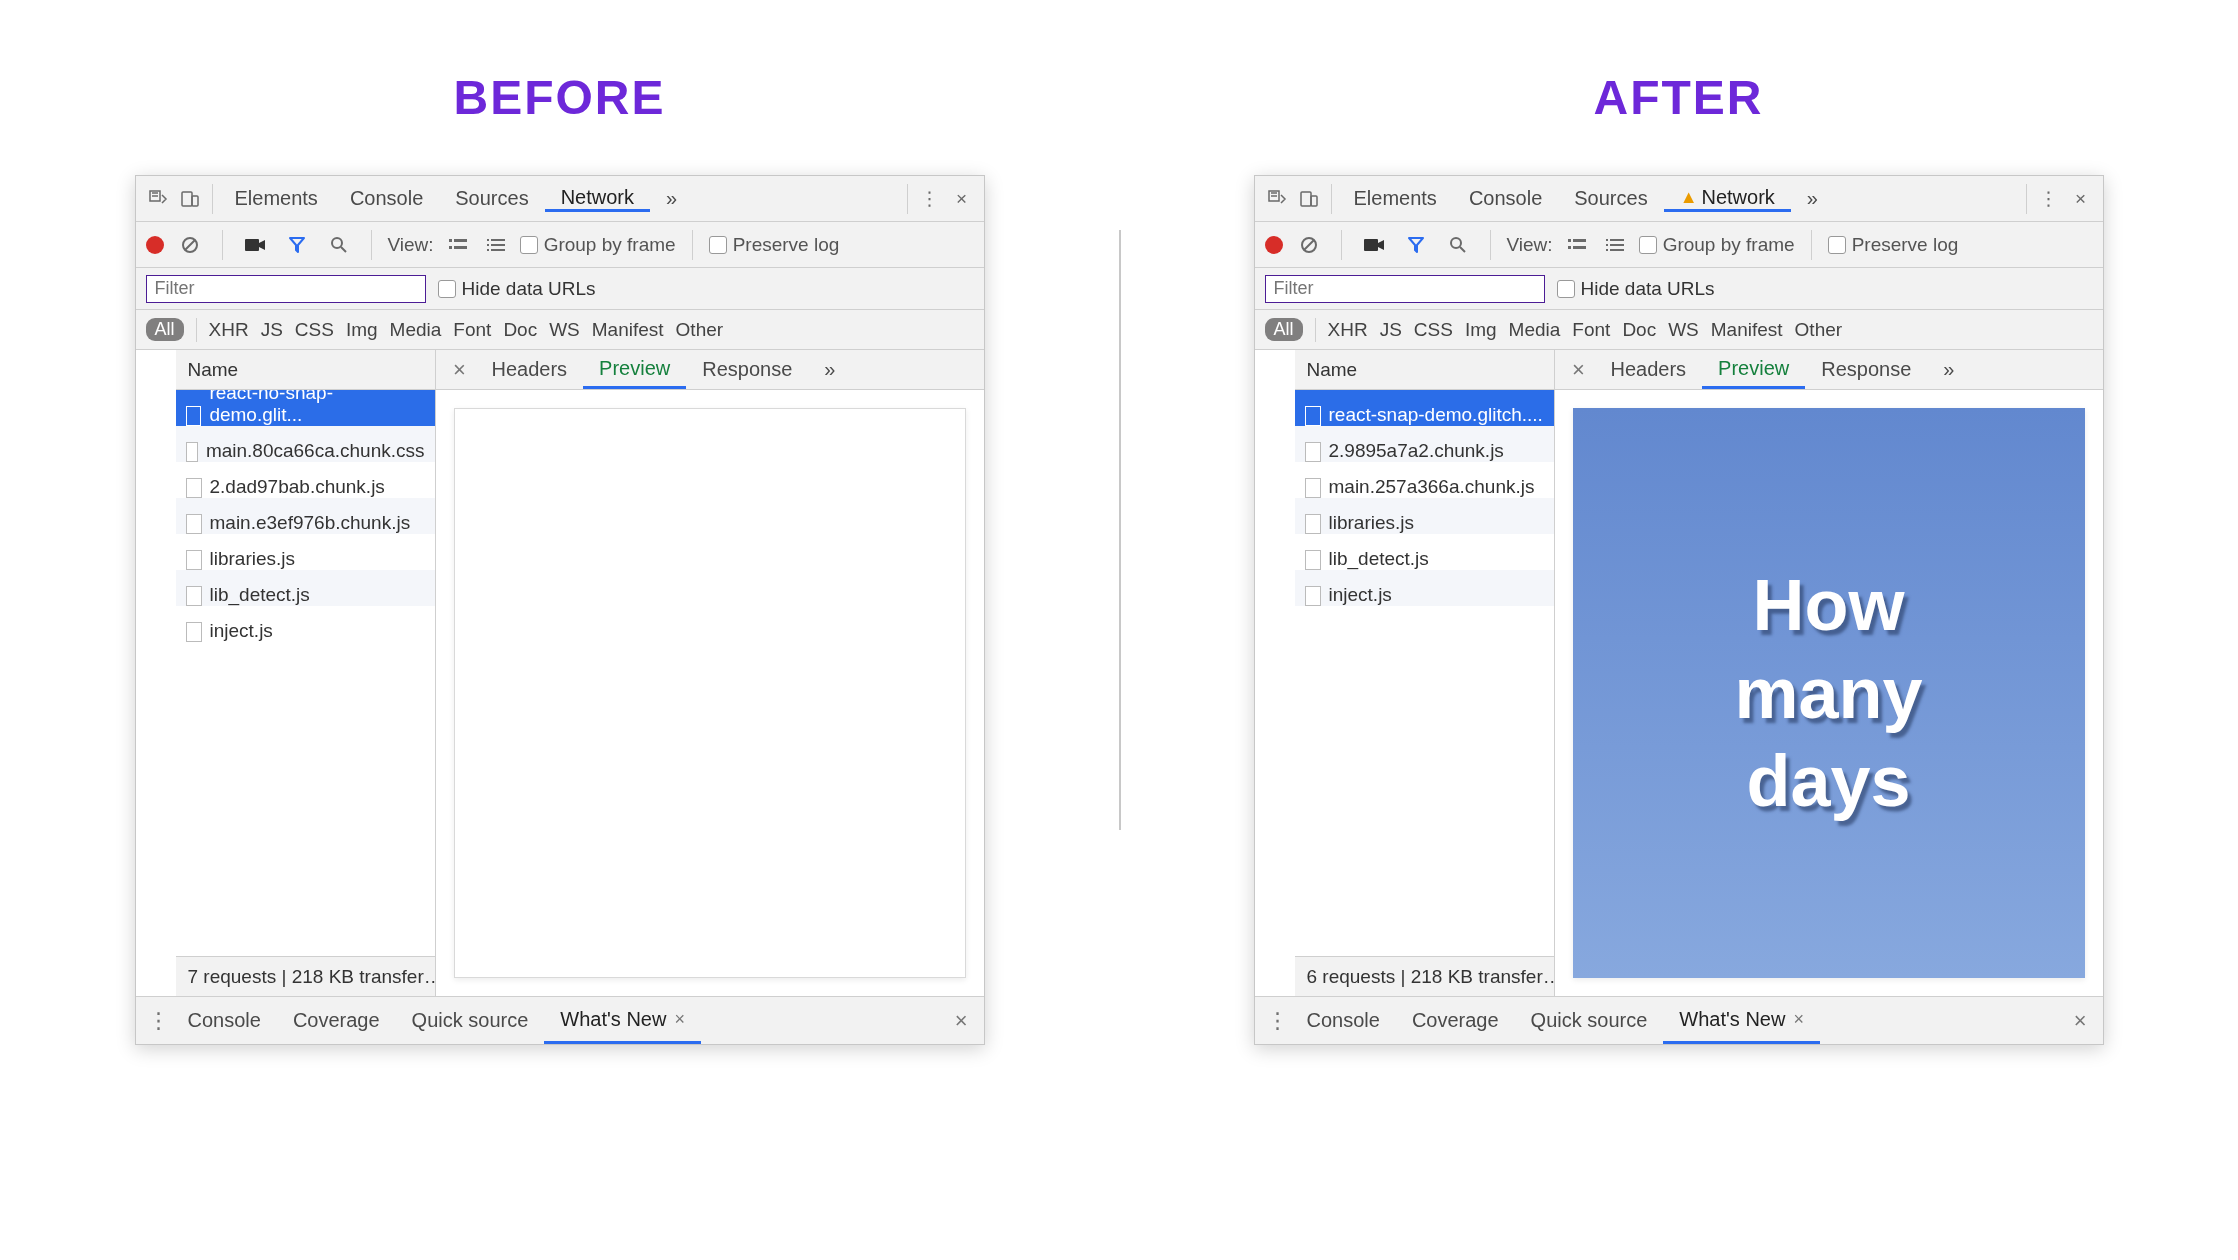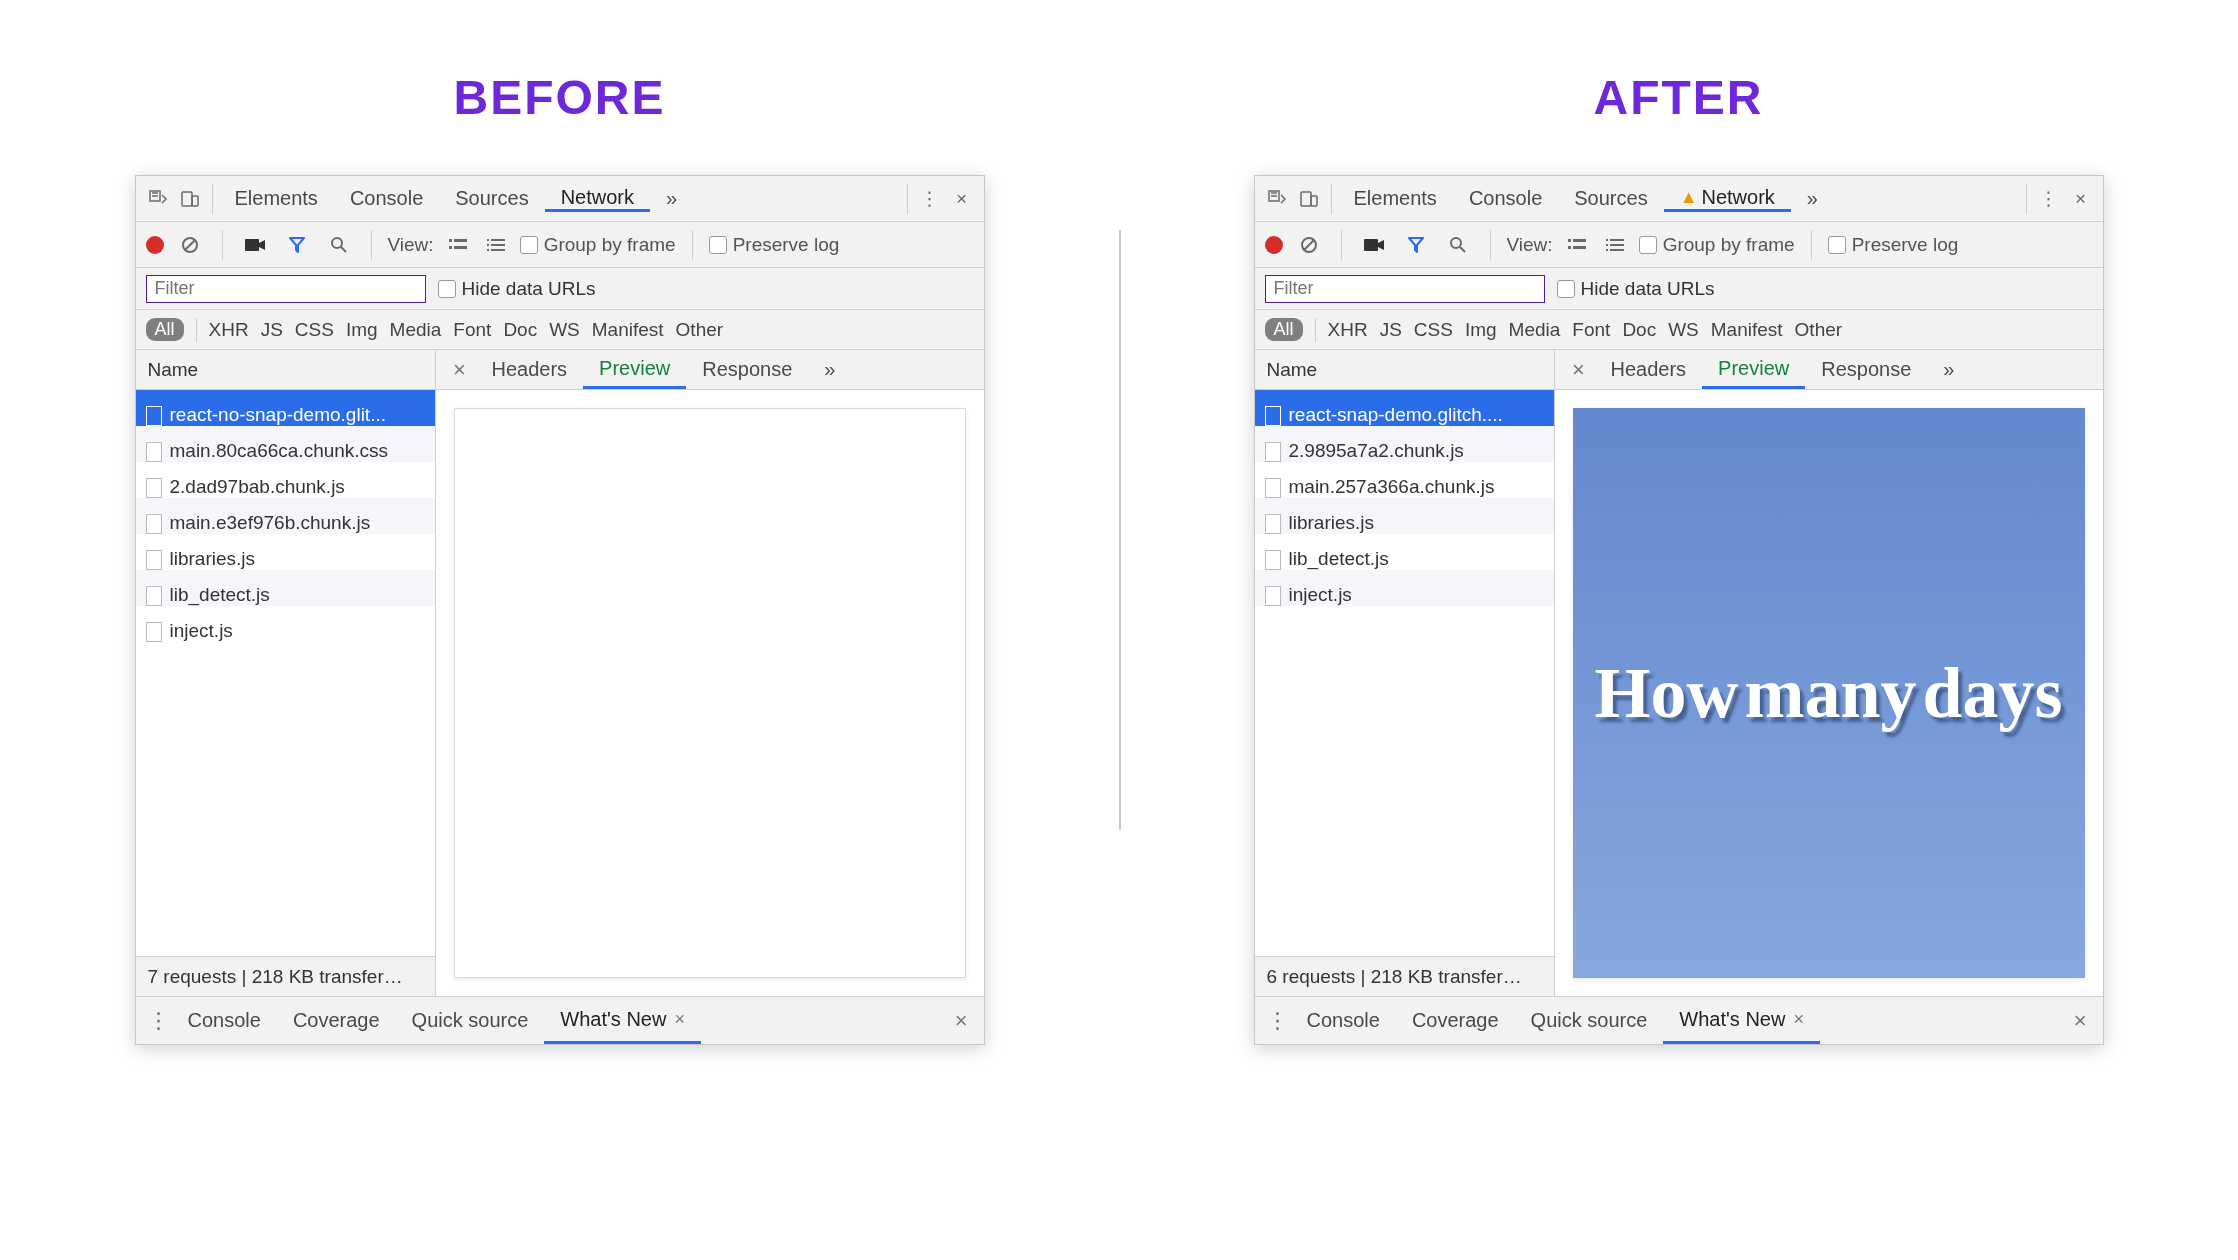--- a/index.html
+++ b/index.html
@@ -168,20 +168,21 @@
     flex: 1;
     min-height: 0;
     background: #fff;
   }
   .leftcol {
     width: 300px;
     display: flex;
     flex-direction: column;
     border-right: 1px solid #cfcfcf;
     background: #fff;
+    padding-left: 40px;
   }
   .leftcol .colhead {
     height: 40px;
     display: flex;
     align-items: center;
     padding: 0 12px;
     border-bottom: 1px solid #cfcfcf;
     background: #f2f2f2;
     color: #333;
   }
@@ -255,26 +256,25 @@
   }
   .preview-box {
     flex: 1;
     border: 1px solid #d9d9d9;
     box-shadow: 0 2px 6px rgba(0,0,0,.08);
     background: #fff;
   }
   .preview-box.blue {
     background: linear-gradient(#6288cf, #87a8de);
     display: flex;
-    flex-direction: row;
+    flex-direction: column;
     align-items: center;
     justify-content: center;
     gap: 6px;
     border: none;
-    font-family: Liberation Serif, serif;
   }
   .preview-box.blue .line {
     color: #fff;
     font-size: 72px;
     font-weight: 700;
     text-shadow: 4px 5px 3px rgba(40,60,100,.6);
   }
   
   .drawer {
     height: 48px;

